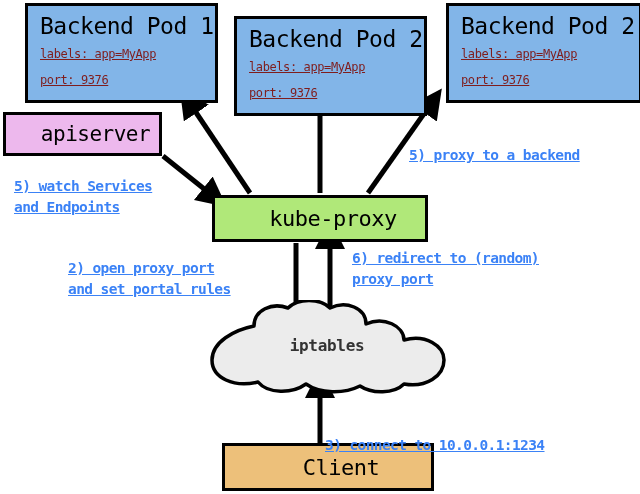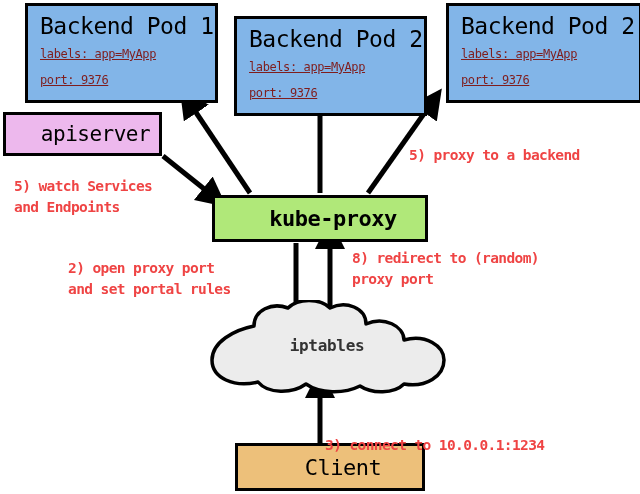--- a/index.html
+++ b/index.html
@@ -64,36 +64,34 @@
     letter-spacing: -0.5px;
   }
 
   #kubeproxy {
     left: 212px;
     top: 195px;
     width: 216px;
     height: 47px;
     background: #b0e879;
     align-items: center;
-    font-weight: bold;
   }
   #kubeproxy .lbl {
     font-size: 22px;
     color: #000;
     letter-spacing: -0.5px;
   }
 
   #client {
     left: 222px;
     top: 443px;
-    width: 190px;
+    width: 212px;
     height: 48px;
     background: #edc07a;
     align-items: center;
-    margin-left: 13px;
   }
   #client .lbl {
     font-size: 22px;
     color: #000;
     letter-spacing: -0.5px;
   }
 
   .cloud-wrap {
     position: absolute;
     left: 188px;
@@ -112,23 +110,24 @@
     color: #333333;
     letter-spacing: -0.3px;
   }
 
   .step {
     position: absolute;
     font-family: "DejaVu Sans Mono", monospace;
     font-weight: bold;
     font-size: 14.5px;
     line-height: 21px;
-    color: #ef4444;
+    color: #3b82f6;
     white-space: pre;
     letter-spacing: -0.6px;
+    text-decoration: underline;
   }
   #step1 { left: 14px;  top: 176px; }
   #step2 { left: 68px;  top: 258px; }
   #step3 { left: 325px; top: 435px; }
   #step4 { left: 352px; top: 248px; }
   #step5 { left: 409px; top: 145px; }
 
   svg.arrows {
     position: absolute;
     left: 0;
@@ -211,17 +210,17 @@
 
   <div class="node" id="client">
     <div class="lbl">Client</div>
   </div>
 
   <div class="step" id="step1">5) watch Services
 and Endpoints</div>
   <div class="step" id="step2">2) open proxy port
 and set portal rules</div>
   <div class="step" id="step3">3) connect to 10.0.0.1:1234</div>
-  <div class="step" id="step4">8) redirect to (random)
+  <div class="step" id="step4">6) redirect to (random)
 proxy port</div>
   <div class="step" id="step5">5) proxy to a backend</div>
 
 </div>
 
 </body></html>

